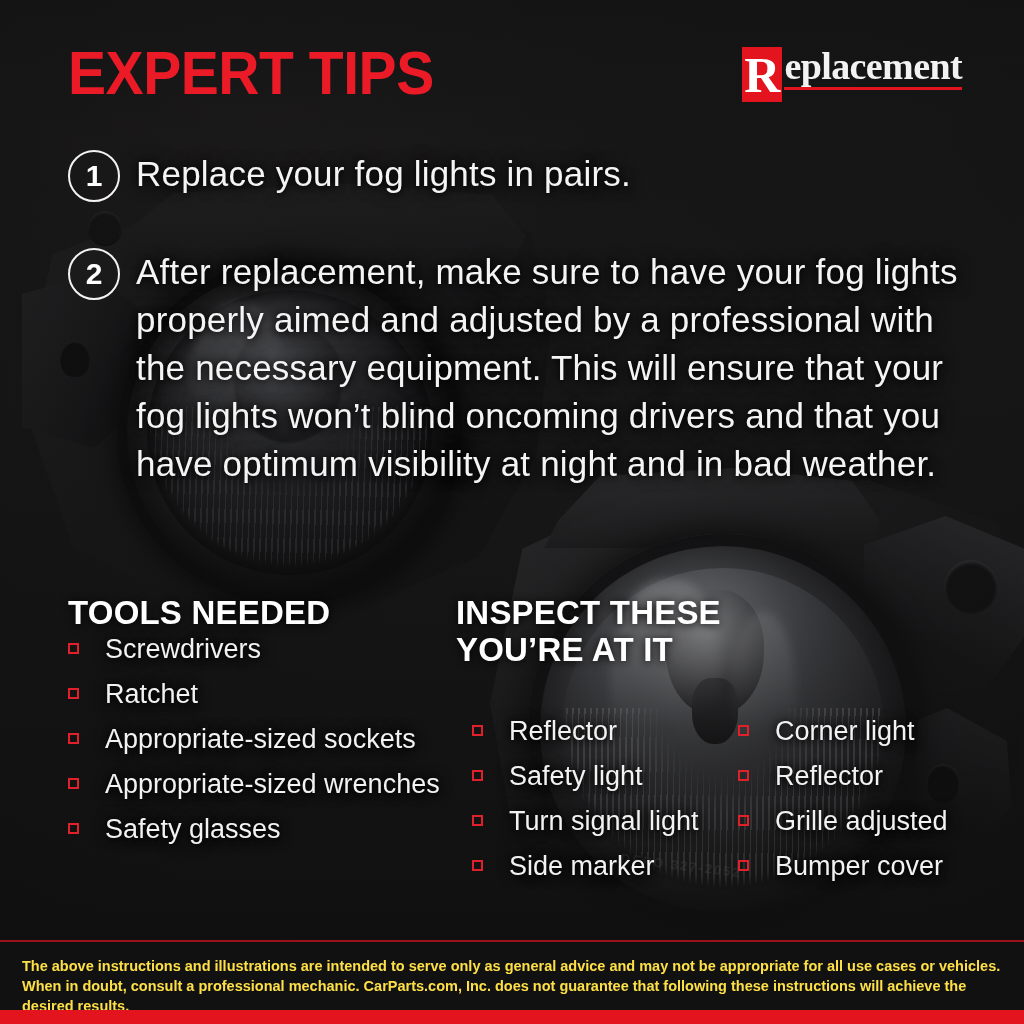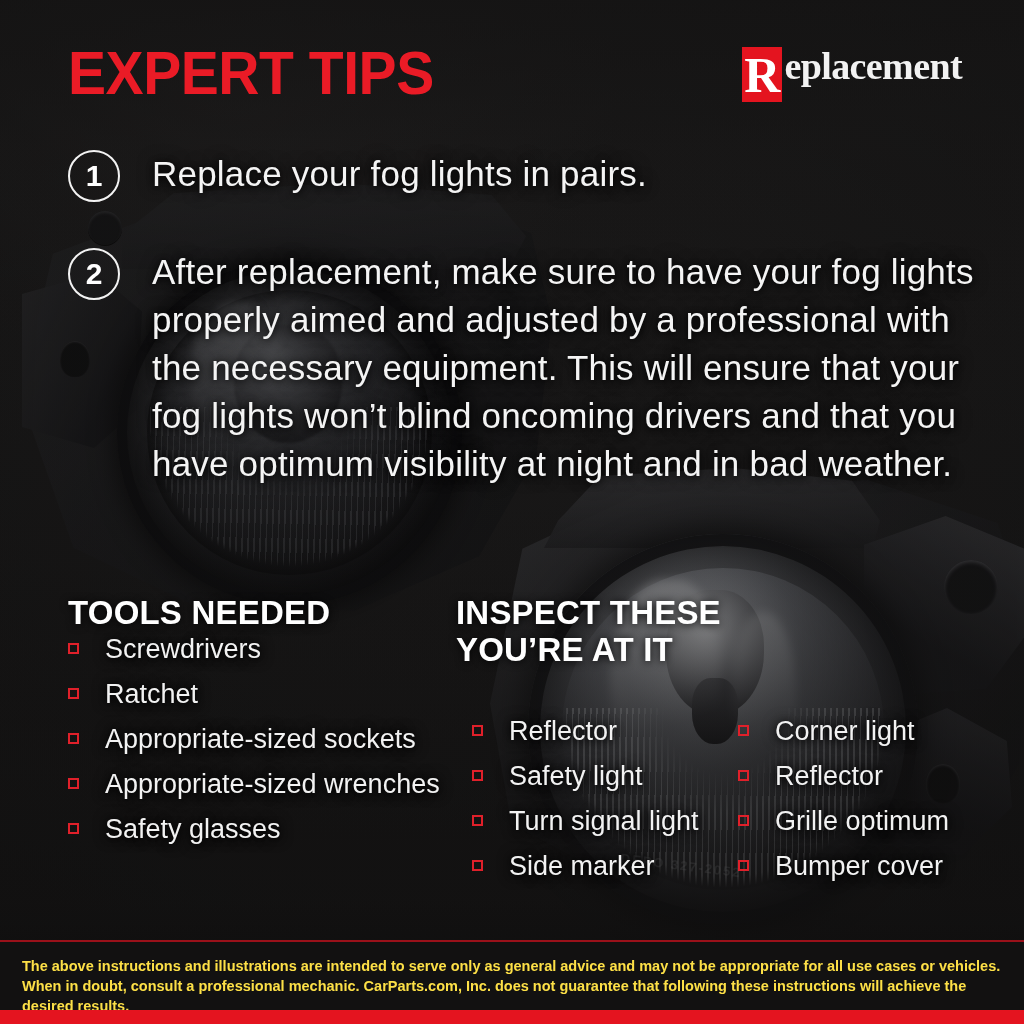--- a/index.html
+++ b/index.html
@@ -210,39 +210,39 @@
   
   .logo { position:absolute; right:62px; top:47px; display:flex; align-items:flex-start; }
   .logo .rbox {
     width:40px; height:55px; background:#e4141f;
     display:flex; align-items:center; justify-content:center;
     font-family:"Liberation Serif", serif; font-weight:bold;
     font-size:50px; line-height:50px; color:#fff;
   }
   .logo .word {
     margin-left:2px; padding-bottom:4px;
-    display:flex; justify-content:space-between;
+    display:flex; flex-direction:column; justify-content:space-between;
   }
   .logo .word span {
     font-family:"Liberation Serif", serif; font-weight:bold;
     font-size:38px; line-height:39px; color:#f2f2f2;
     letter-spacing:-.6px;
   }
   .logo .word .rule { height:3px; background:#e4141f; margin-top:1px; }
 
   
   .tip { position:absolute; display:flex; }
   .tip .badge {
     flex:0 0 auto; width:52px; height:52px; border-radius:50%;
     border:2px solid #f3f3f3; color:#fff;
     font-family:"Liberation Sans Narrow","Liberation Sans", sans-serif;
     font-weight:bold; font-size:30px; line-height:48px; text-align:center;
   }
   .tip .body {
-    margin-left:32px;
+    margin-left:16px;
     font-family:"Liberation Sans Narrow","Liberation Sans", sans-serif;
     font-weight:normal; color:#f4f4f4;
     font-size:35px; line-height:48px; letter-spacing:.2px;
     text-shadow:0 1px 7px rgba(0,0,0,.92), 0 0 16px rgba(0,0,0,.7);
   }
   #tip1 { left:68px; top:150px; }
   #tip2 { left:68px; top:248px; }
   #tip2 .body { width:830px; }
 
   
@@ -400,21 +400,21 @@
       <div class="check-item">
         <div class="box"></div>
         <div class="lbl">Corner light</div>
       </div>
       <div class="check-item">
         <div class="box"></div>
         <div class="lbl">Reflector</div>
       </div>
       <div class="check-item">
         <div class="box"></div>
-        <div class="lbl">Grille optimum</div>
+        <div class="lbl">Grille adjusted</div>
       </div>
       <div class="check-item">
         <div class="box"></div>
         <div class="lbl">Bumper cover</div>
       </div>
     </div>
 
     <div class="foot-rule"></div>
     <div class="footer">
       <p>The above instructions and illustrations are intended to serve only as general advice and may not be appropriate for all use cases or vehicles. When in doubt, consult a professional mechanic. CarParts.com, Inc. does not guarantee that following these instructions will achieve the desired results.</p>

